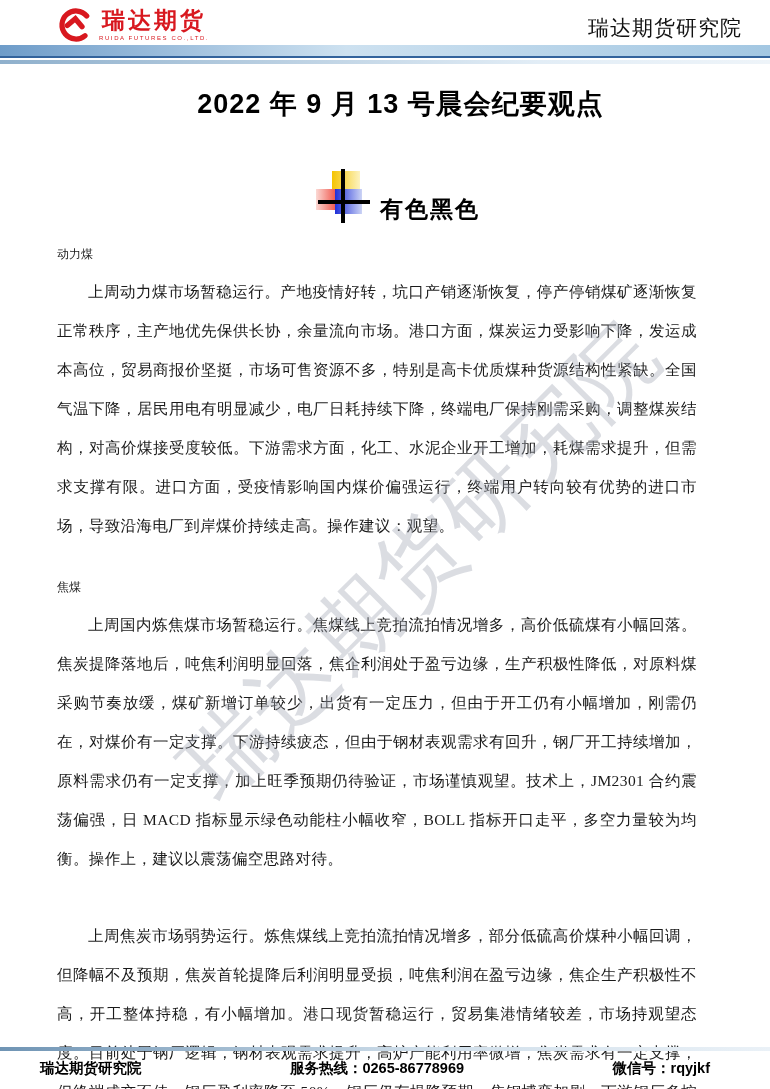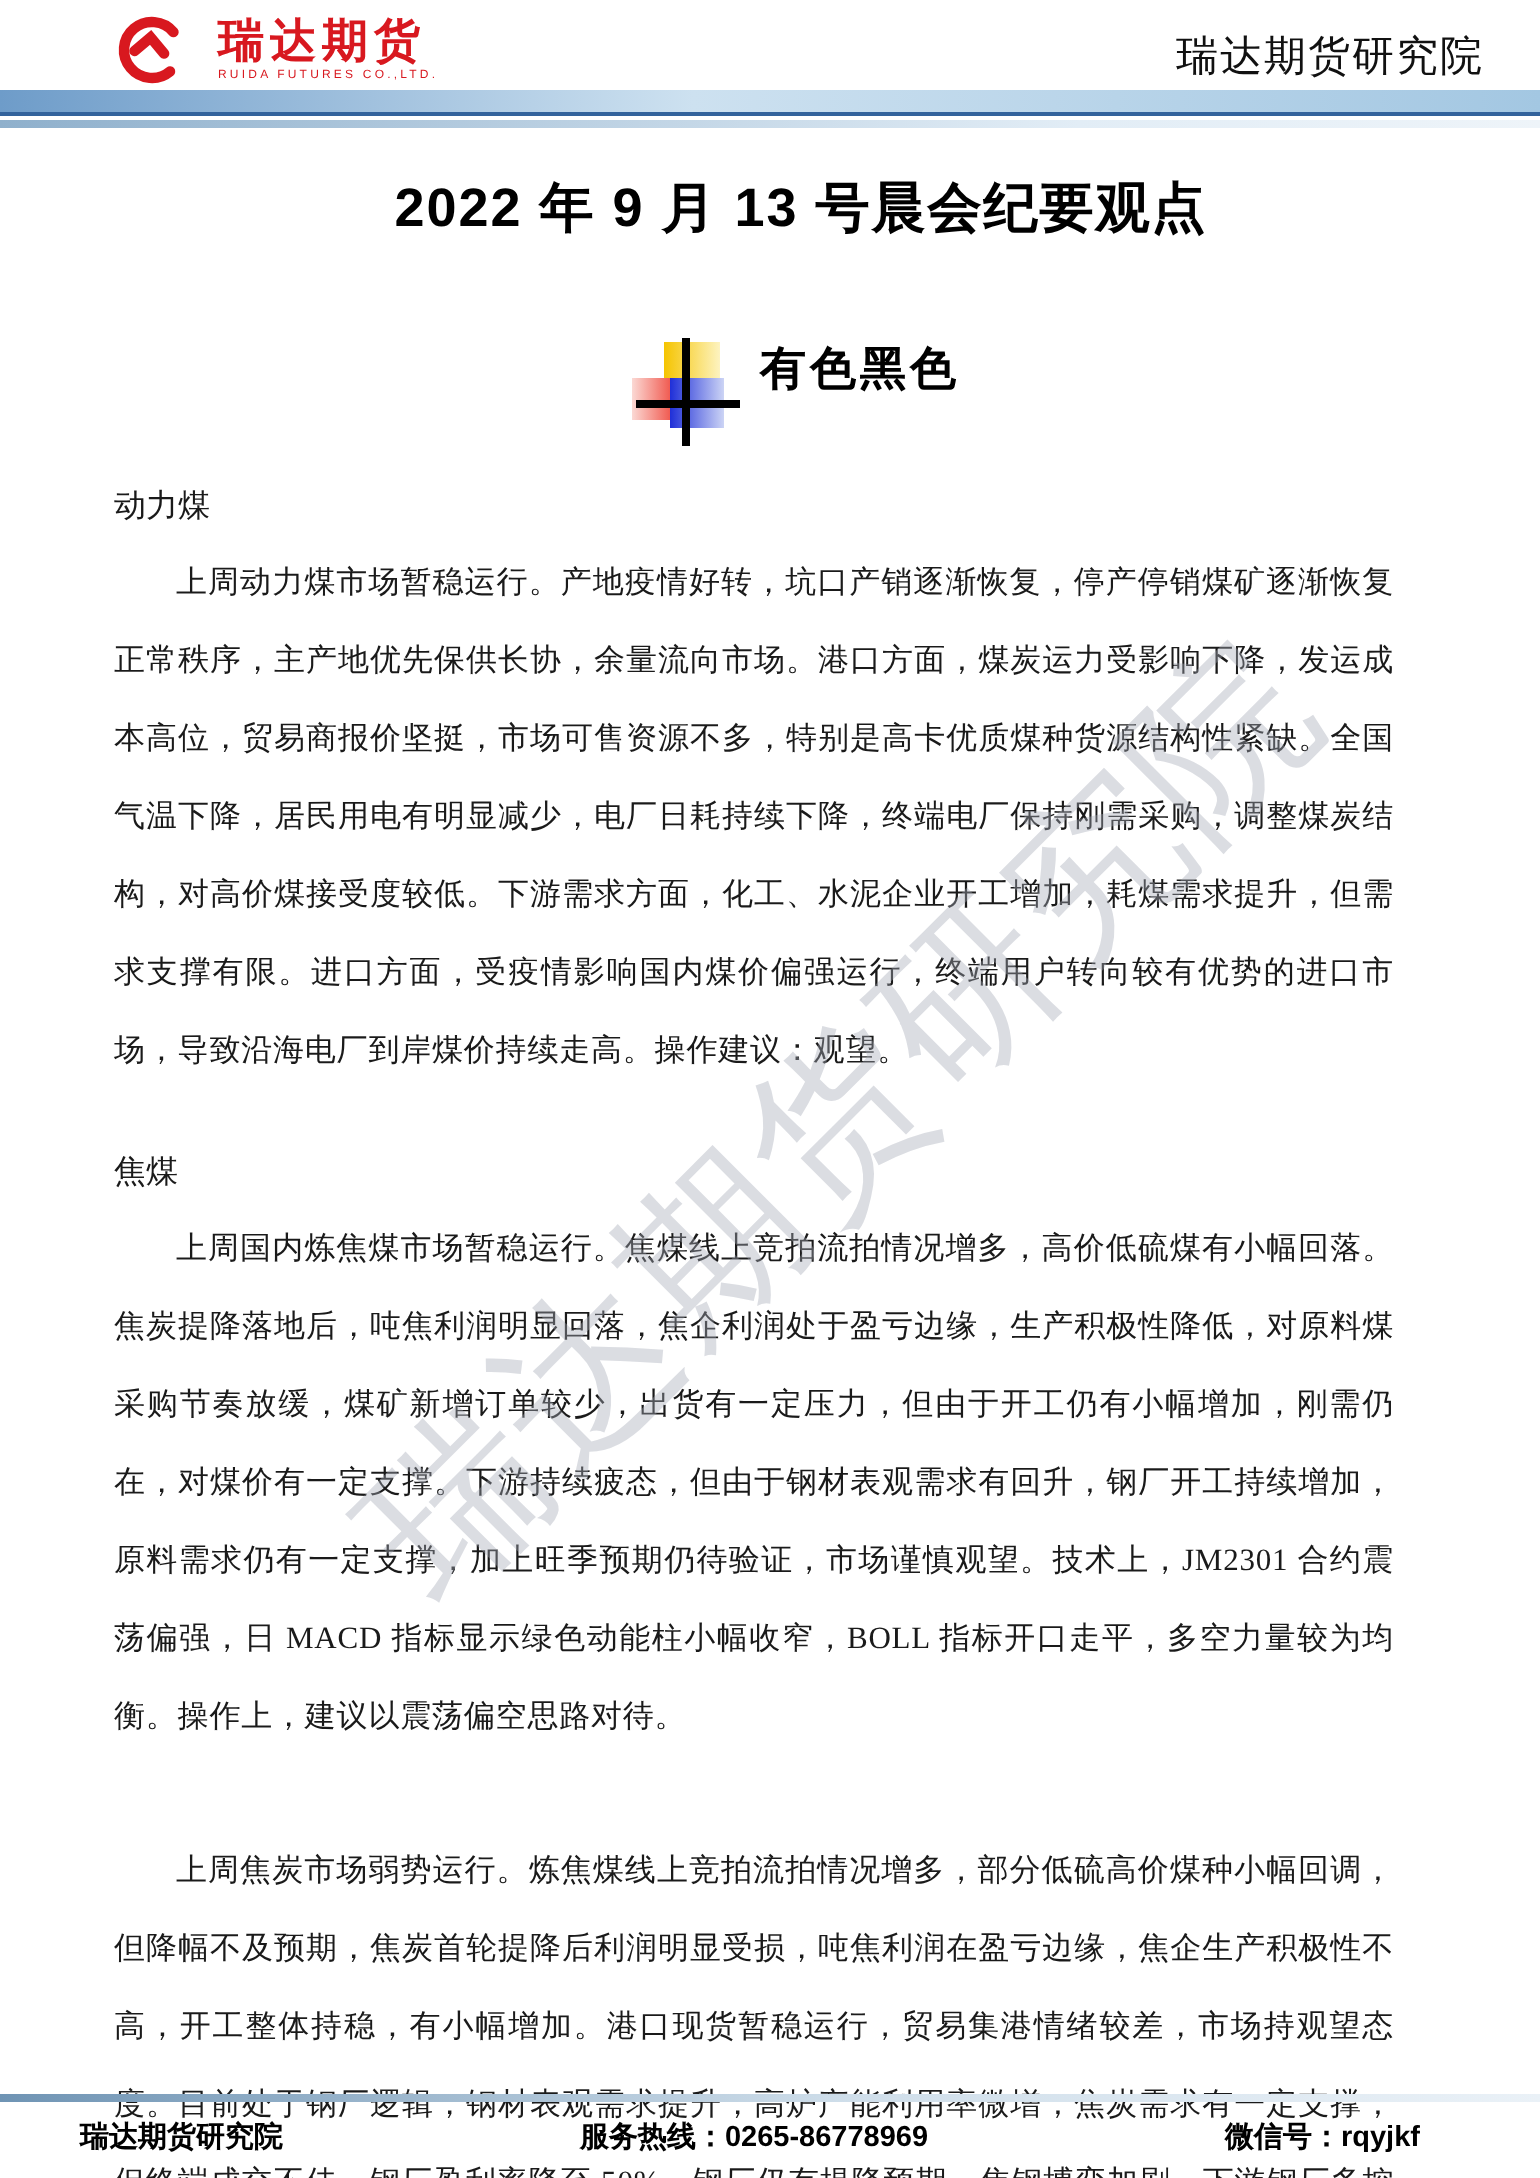--- a/index.html
+++ b/index.html
@@ -12,21 +12,21 @@
     font-family:"Liberation Serif","DejaVu Serif",serif;
     color:#1a1a1a;
   }
   
   .header{
     position:relative;
     height:41px;
     padding:4px 28px 0 55px;
     display:flex;align-items:flex-start;justify-content:space-between;
   }
-  .logo{display:flex;align-items:center;gap:12px;}
+  .logo{display:flex;align-items:center;gap:2px;text-align:center;}
   .logo-icon{width:42px;height:42px;flex:0 0 auto;}
   .logo-texts{display:flex;flex-direction:column;line-height:1;}
   .logo-brand{
     font-family:"Liberation Sans",sans-serif;
     font-weight:700;font-size:23px;letter-spacing:3px;
     color:#d8181f;
   }
   .logo-sub{
     font-family:"Liberation Sans",sans-serif;
     font-size:6px;letter-spacing:1.6px;color:#d8181f;margin-top:3px;
@@ -54,21 +54,21 @@
     font-weight:700;font-size:27px;color:#000;
     letter-spacing:1px;
     padding-left:31px;
   }
   
   .banner{
     margin-top:44px;
     display:flex;justify-content:center;align-items:center;
     height:62px;
   }
-  .banner-inner{display:flex;align-items:flex-start;gap:10px;transform:translateX(12px);}
+  .banner-inner{display:flex;align-items:flex-end;gap:10px;transform:translateX(12px);}
   .chart-icon{position:relative;width:56px;height:56px;flex:0 0 auto;}
   .chart-icon .sq-yellow{
     position:absolute;left:18px;top:2px;width:28px;height:23px;
     background:linear-gradient(to right,#f5c400,#fdf3c0);
   }
   .chart-icon .sq-red{
     position:absolute;left:2px;top:20px;width:24px;height:21px;
     background:linear-gradient(to left,#ee3b30,#fbd9d4);
   }
   .chart-icon .sq-blue{
@@ -85,21 +85,21 @@
     font-family:"Liberation Sans",sans-serif;
     font-weight:700;font-size:23px;color:#000;letter-spacing:2px;
   }
   
   .content{
     position:relative;
     padding:0 57px;
     margin-top:14px;
   }
   .sec-label{
-    font-size:16px;
+    font-size:12px;
     margin:0;
     line-height:24px;
   }
   .sec-para{
     margin:6px 16px 0 0;
     font-size:15.5px;
     line-height:39px;
     text-align:justify;
     text-indent:2em;
     letter-spacing:0.4px;

